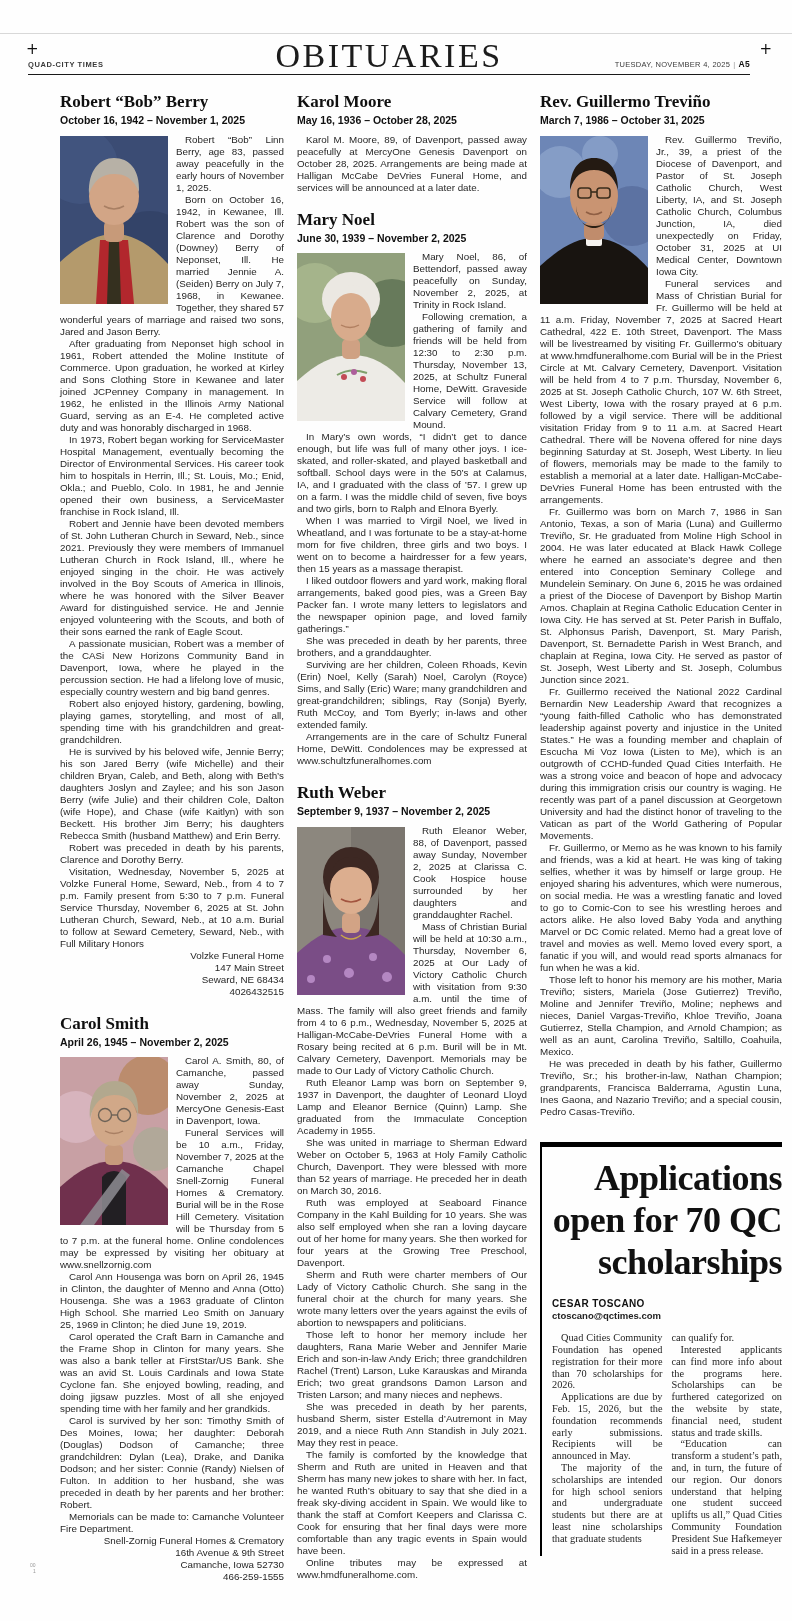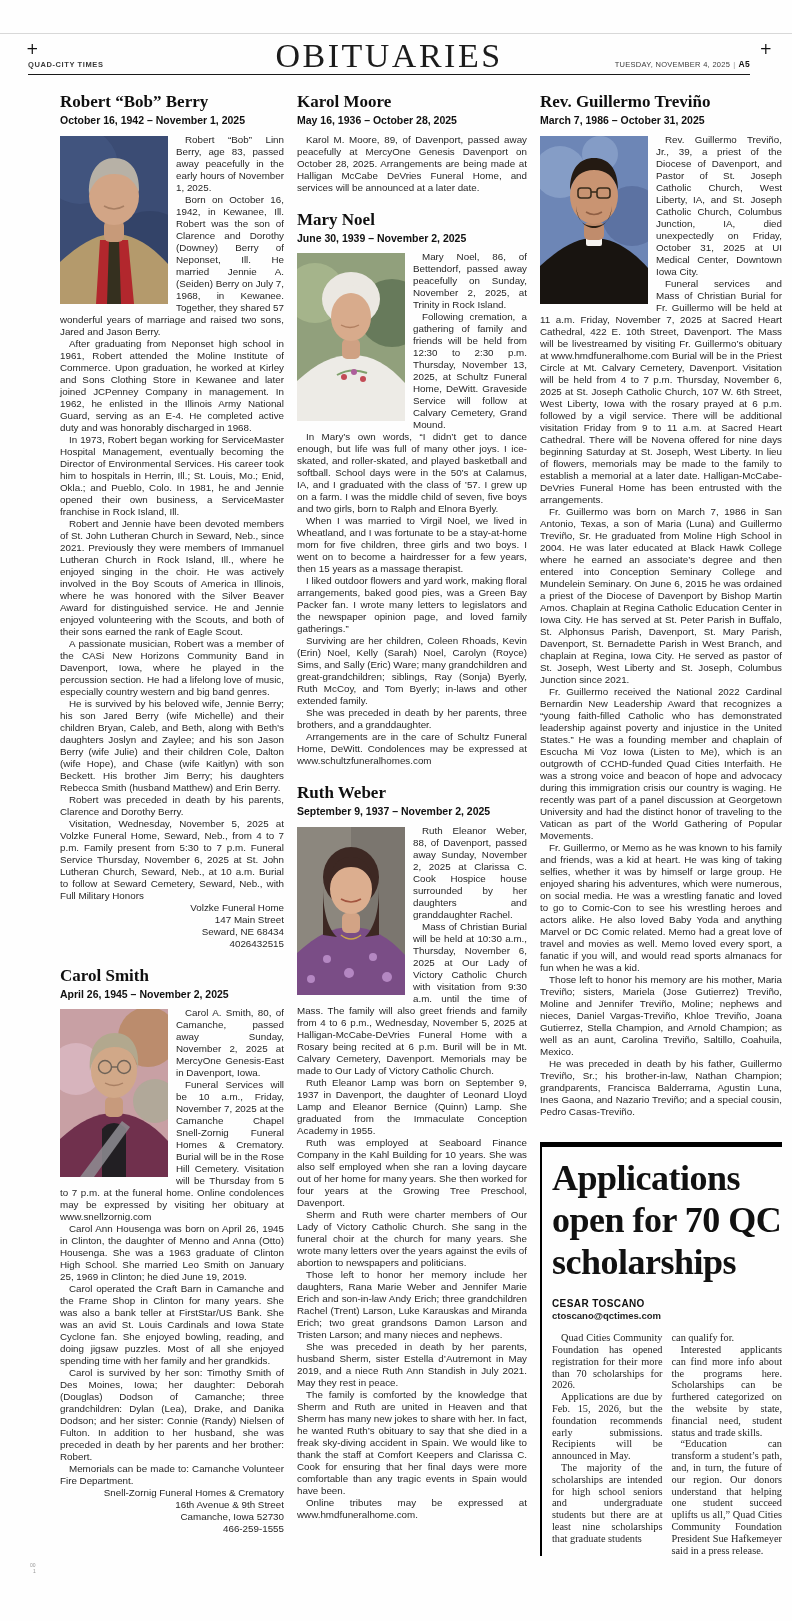--- a/index.html
+++ b/index.html
@@ -29,21 +29,21 @@
   .obit-body{font-size:9.8px;line-height:12px;color:#272727;}
   .obit-body::after{content:"";display:block;clear:both;}
   .obit-p{margin:0;text-indent:9px;text-align:justify;}
   .obit-photo{float:left;width:108px;height:168px;margin:2px 8px 3px 0;background:#ccc;}
   .obit-photo svg{display:block;width:108px;height:168px;}
   .obit-address{padding-left:11px;text-align:right;}
 
   
   .article{margin-top:24px;border-top:5px solid #000;border-left:2px solid #000;padding:10px 0 0 10px;}
   .headline{font-family:"Liberation Serif",serif;font-weight:700;font-size:36px;line-height:1.17;
-            letter-spacing:-.5px;color:#111;margin:0 0 14px;}
+            letter-spacing:-.5px;color:#111;margin:0 0 14px;text-align:right;}
   .byline-name{font-weight:700;font-size:10px;line-height:1.3;letter-spacing:.4px;color:#111;}
   .byline-email{font-weight:700;font-size:9.5px;line-height:1.3;color:#222;margin-bottom:10px;}
   .article-cols{display:grid;grid-template-columns:1fr 1fr;column-gap:9px;}
   .acol{font-family:"Liberation Serif",serif;font-size:10.3px;line-height:11.8px;color:#1d1d1d;min-width:0;}
   .acol p{margin:0;text-indent:9px;text-align:justify;}
   .acol.second p:first-child{text-indent:0;}
 
   .print-mark{position:absolute;left:30px;top:1562px;font-size:5px;line-height:6px;color:#999;}
 </style>
 </head>
@@ -79,20 +79,21 @@
                 <path d="M29 58 C28 34 40 22 54 22 C69 22 80 33 79 56 C73 42 65 38 54 38 C42 38 34 44 29 58 Z" fill="#b7b1a6"></path>
                 <path d="M44 70 Q54 76 64 70" stroke="#a87f63" fill="none" stroke-width="1.5"></path>
               </svg>
             </div>
             <p class="obit-p">Robert “Bob” Linn Berry, age 83, passed away peacefully in the early hours of November 1, 2025.</p>
             <p class="obit-p">Born on October 16, 1942, in Kewanee, Ill. Robert was the son of Clarence and Dorothy (Downey) Berry of Neponset, Ill. He married Jennie A. (Seiden) Berry on July 7, 1968, in Kewanee. Together, they shared 57 wonderful years of marriage and raised two sons, Jared and Jason Berry.</p>
             <p class="obit-p">After graduating from Neponset high school in 1961, Robert attended the Moline Institute of Commerce. Upon graduation, he worked at Kirley and Sons Clothing Store in Kewanee and later joined JCPenney Company in management. In 1962, he enlisted in the Illinois Army National Guard, serving as an E-4. He completed active duty and was honorably discharged in 1968.</p>
             <p class="obit-p">In 1973, Robert began working for ServiceMaster Hospital Management, eventually becoming the Director of Environmental Services. His career took him to hospitals in Herrin, Ill.; St. Louis, Mo.; Enid, Okla.; and Pueblo, Colo. In 1981, he and Jennie opened their own business, a ServiceMaster franchise in Rock Island, Ill.</p>
             <p class="obit-p">Robert and Jennie have been devoted members of St. John Lutheran Church in Seward, Neb., since 2021. Previously they were members of Immanuel Lutheran Church in Rock Island, Ill., where he enjoyed singing in the choir. He was actively involved in the Boy Scouts of America in Illinois, where he was honored with the Silver Beaver Award for distinguished service. He and Jennie enjoyed volunteering with the Scouts, and both of their sons earned the rank of Eagle Scout.</p>
             <p class="obit-p">A passionate musician, Robert was a member of the CASi New Horizons Community Band in Davenport, Iowa, where he played in the percussion section. He had a lifelong love of music, especially country western and big band genres.</p>
+            <p class="obit-p">Robert also enjoyed history, gardening, bowling, playing games, storytelling, and most of all, spending time with his grandchildren and great-grandchildren.</p>
             <p class="obit-p">He is survived by his beloved wife, Jennie Berry; his son Jared Berry (wife Michelle) and their children Bryan, Caleb, and Beth, along with Beth’s daughters Joslyn and Zaylee; and his son Jason Berry (wife Julie) and their children Cole, Dalton (wife Hope), and Chase (wife Kaitlyn) with son Beckett. His brother Jim Berry; his daughters Rebecca Smith (husband Matthew) and Erin Berry.</p>
             <p class="obit-p">Robert was preceded in death by his parents, Clarence and Dorothy Berry.</p>
             <p class="obit-p">Visitation, Wednesday, November 5, 2025 at Volzke Funeral Home, Seward, Neb., from 4 to 7 p.m. Family present from 5:30 to 7 p.m. Funeral Service Thursday, November 6, 2025 at St. John Lutheran Church, Seward, Neb., at 10 a.m. Burial to follow at Seward Cemetery, Seward, Neb., with Full Military Honors</p>
             <div class="obit-address">
               <div class="addr-line">Volzke Funeral Home</div>
               <div class="addr-line">147 Main Street</div>
               <div class="addr-line">Seward, NE 68434</div>
               <div class="addr-line">4026432515</div>
             </div>
           </div>
@@ -163,22 +164,22 @@
                 <ellipse cx="54" cy="64" rx="20" ry="24" fill="#d8ab8c"></ellipse>
                 <path d="M34 52 C36 38 44 32 54 32 C64 32 72 38 74 52 C68 42 62 40 54 40 C46 40 40 42 34 52 Z" fill="#ebe8e2"></path>
                 <path d="M44 72 Q53 77 62 72" stroke="#b07f60" fill="none" stroke-width="1.4"></path>
               </svg>
             </div>
             <p class="obit-p">Mary Noel, 86, of Bettendorf, passed away peacefully on Sunday, November 2, 2025, at Trinity in Rock Island.</p>
             <p class="obit-p">Following cremation, a gathering of family and friends will be held from 12:30 to 2:30 p.m. Thursday, November 13, 2025, at Schultz Funeral Home, DeWitt. Graveside Service will follow at Calvary Cemetery, Grand Mound.</p>
             <p class="obit-p">In Mary’s own words, “I didn’t get to dance enough, but life was full of many other joys. I ice-skated, and roller-skated, and played basketball and softball. School days were in the 50’s at Calamus, IA, and I graduated with the class of ’57. I grew up on a farm. I was the middle child of seven, five boys and two girls, born to Ralph and Elnora Byerly.</p>
             <p class="obit-p">When I was married to Virgil Noel, we lived in Wheatland, and I was fortunate to be a stay-at-home mom for five children, three girls and two boys. I went on to become a hairdresser for a few years, then 15 years as a massage therapist.</p>
             <p class="obit-p">I liked outdoor flowers and yard work, making floral arrangements, baked good pies, was a Green Bay Packer fan. I wrote many letters to legislators and the newspaper opinion page, and loved family gatherings.”</p>
+            <p class="obit-p">She was preceded in death by her parents, three brothers, and a granddaughter.</p>
             <p class="obit-p">Surviving are her children, Coleen Rhoads, Kevin (Erin) Noel, Kelly (Sarah) Noel, Carolyn (Royce) Sims, and Sally (Eric) Ware; many grandchildren and great-grandchildren; siblings, Ray (Sonja) Byerly, Ruth McCoy, and Tom Byerly; in-laws and other extended family.</p>
-            <p class="obit-p">She was preceded in death by her parents, three brothers, and a granddaughter.</p>
             <p class="obit-p">Arrangements are in the care of Schultz Funeral Home, DeWitt. Condolences may be expressed at www.schultzfuneralhomes.com</p>
           </div>
         </section>
         <section class="obit">
           <h2 class="obit-name">Ruth Weber</h2>
           <div class="obit-dates">September 9, 1937 – November 2, 2025</div>
           <div class="obit-body">
             <div class="obit-photo">
               <svg viewBox="0 0 108 168" xmlns="http://www.w3.org/2000/svg">
                 <rect width="108" height="168" fill="#7b766f"></rect>
@@ -197,20 +198,21 @@
                 <path d="M26 60 C26 92 34 104 40 110 L26 108 Z" fill="#3d2823"></path>
                 <path d="M82 60 C82 92 74 104 68 110 L82 108 Z" fill="#3d2823"></path>
                 <ellipse cx="54" cy="62" rx="21" ry="25" fill="#dcae8f"></ellipse>
                 <path d="M33 56 C34 38 42 30 54 30 C66 30 74 38 75 56 C70 44 63 40 54 40 C45 40 38 44 33 56 Z" fill="#3d2823"></path>
                 <path d="M44 72 Q54 78 64 72" stroke="#a2543f" fill="none" stroke-width="1.6"></path>
               </svg>
             </div>
             <p class="obit-p">Ruth Eleanor Weber, 88, of Davenport, passed away Sunday, November 2, 2025 at Clarissa C. Cook Hospice house surrounded by her daughters and granddaughter Rachel.</p>
             <p class="obit-p">Mass of Christian Burial will be held at 10:30 a.m., Thursday, November 6, 2025 at Our Lady of Victory Catholic Church with visitation from 9:30 a.m. until the time of Mass. The family will also greet friends and family from 4 to 6 p.m., Wednesday, November 5, 2025 at Halligan-McCabe-DeVries Funeral Home with a Rosary being recited at 6 p.m. Buril will be in Mt. Calvary Cemetery, Davenport. Memorials may be made to Our Lady of Victory Catholic Church.</p>
             <p class="obit-p">Ruth Eleanor Lamp was born on September 9, 1937 in Davenport, the daughter of Leonard Lloyd Lamp and Eleanor Bernice (Quinn) Lamp. She graduated from the Immaculate Conception Academy in 1955.</p>
+            <p class="obit-p">She was united in marriage to Sherman Edward Weber on October 5, 1963 at Holy Family Catholic Church, Davenport. They were blessed with more than 52 years of marriage. He preceded her in death on March 30, 2016.</p>
             <p class="obit-p">Ruth was employed at Seaboard Finance Company in the Kahl Building for 10 years. She was also self employed when she ran a loving daycare out of her home for many years. She then worked for four years at the Growing Tree Preschool, Davenport.</p>
             <p class="obit-p">Sherm and Ruth were charter members of Our Lady of Victory Catholic Church. She sang in the funeral choir at the church for many years. She wrote many letters over the years against the evils of abortion to newspapers and politicians.</p>
             <p class="obit-p">Those left to honor her memory include her daughters, Rana Marie Weber and Jennifer Marie Erich and son-in-law Andy Erich; three grandchildren Rachel (Trent) Larson, Luke Karauskas and Miranda Erich; two great grandsons Damon Larson and Tristen Larson; and many nieces and nephews.</p>
             <p class="obit-p">She was preceded in death by her parents, husband Sherm, sister Estella d’Autremont in May 2019, and a niece Ruth Ann Standish in July 2021. May they rest in peace.</p>
             <p class="obit-p">The family is comforted by the knowledge that Sherm and Ruth are united in Heaven and that Sherm has many new jokes to share with her. In fact, he wanted Ruth’s obituary to say that she died in a freak sky-diving accident in Spain. We would like to thank the staff at Comfort Keepers and Clarissa C. Cook for ensuring that her final days were more comfortable than any tragic events in Spain would have been.</p>
             <p class="obit-p">Online tributes may be expressed at www.hmdfuneralhome.com.</p>
           </div>
         </section>
       </div>
     <div class="ocol">

